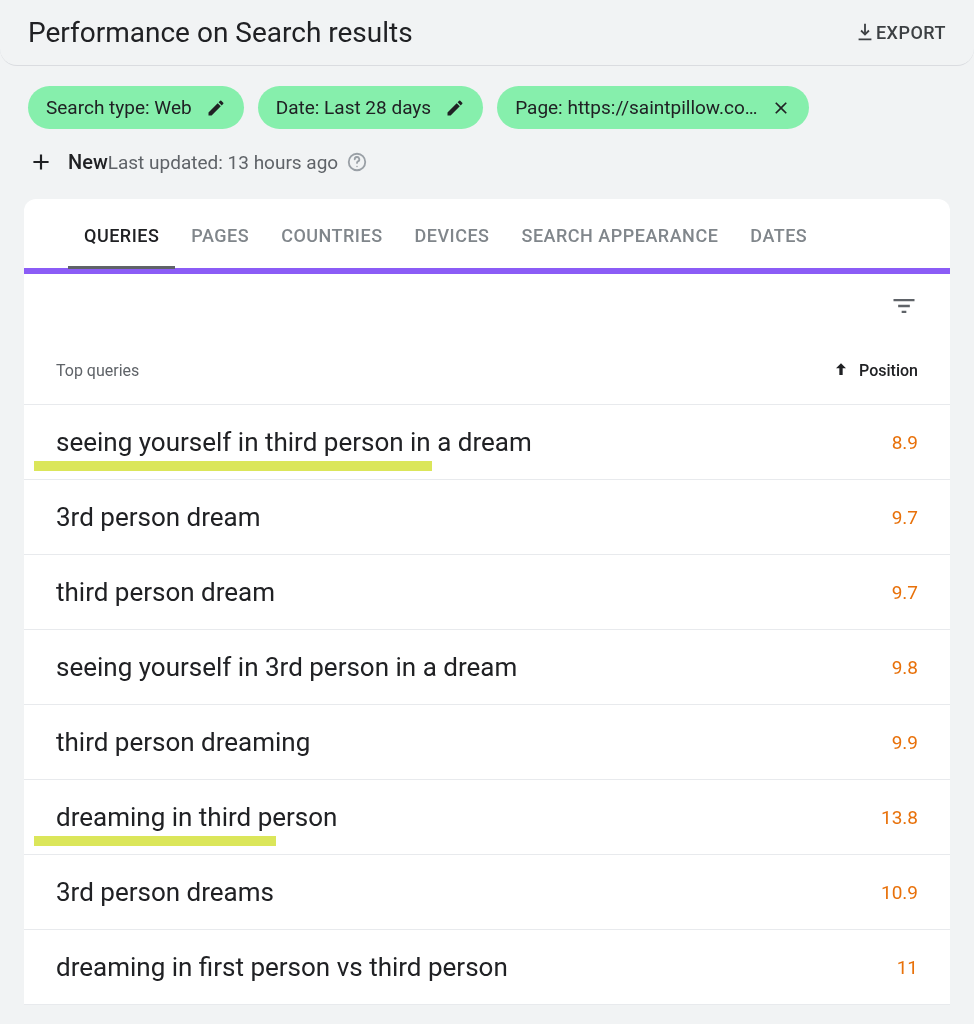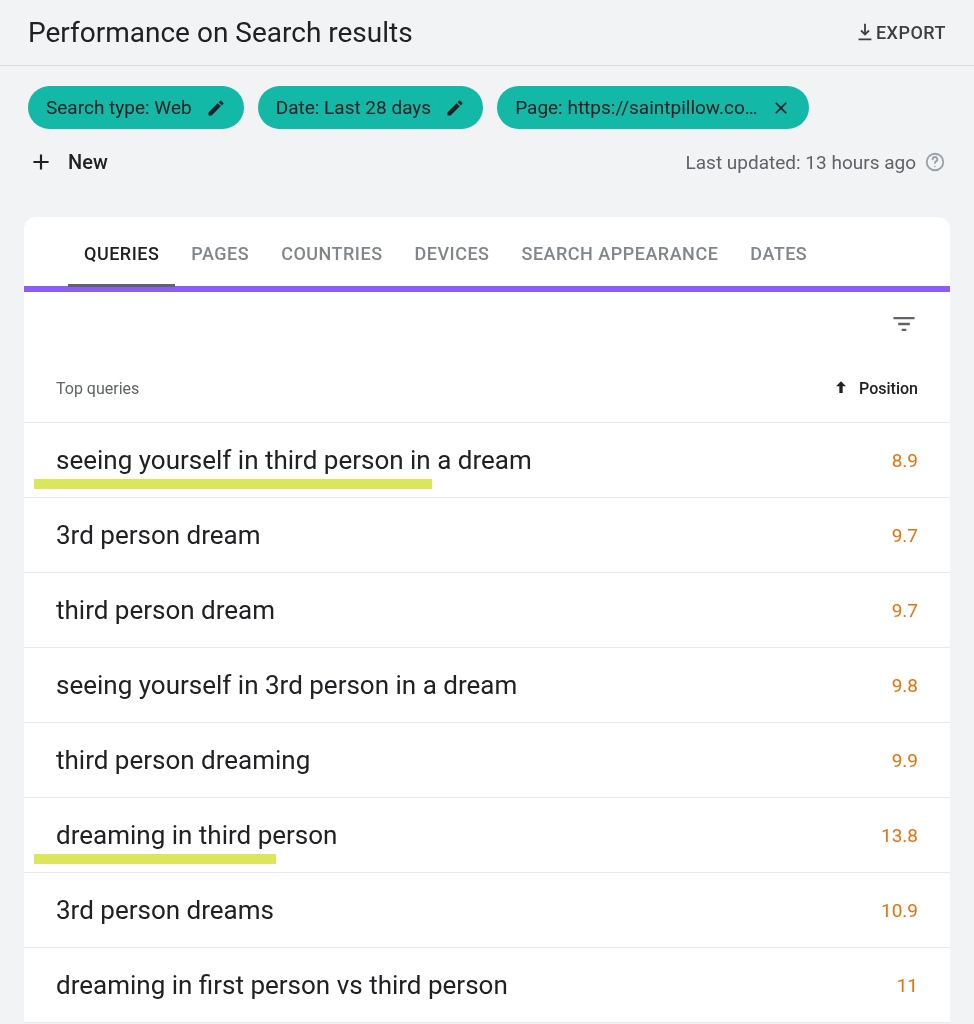--- a/index.html
+++ b/index.html
@@ -8,20 +8,21 @@
     background: #f1f3f4;
     color: #202124;
     width: 974px;
   }
   .header {
     display: flex;
     justify-content: space-between;
     align-items: center;
     padding: 16px 28px;
     border-bottom: 1px solid #dadce0;
+    border-radius: 17px;
   }
   .page-title {
     font-size: 28px;
     font-weight: 400;
     color: #202124;
   }
   .export-btn {
     display: flex;
     align-items: center;
     font-size: 18px;
@@ -33,41 +34,40 @@
   .filters {
     display: flex;
     flex-wrap: wrap;
     gap: 14px;
     padding: 20px 28px 8px 28px;
     align-items: center;
   }
   .chip {
     display: flex;
     align-items: center;
-    background: #14b8a6;
+    background: #86efac;
     border-radius: 22px;
     padding: 10px 18px;
     font-size: 19px;
     color: #202124;
     cursor: pointer;
     gap: 14px;
     max-width: 100%;
   }
   .chip-text {
     white-space: nowrap;
     overflow: hidden;
     text-overflow: ellipsis;
     max-width: 260px;
   }
   .chip-wide .chip-text { max-width: 270px; text-align: center; }
   .new-row {
     display: flex;
     align-items: center;
-    justify-content: space-between;
-    padding: 12px 28px 42px 28px;
+    padding: 12px 28px 24px 28px;
   }
   .new-btn {
     display: flex;
     align-items: center;
     gap: 14px;
     font-size: 20px;
     font-weight: 500;
     color: #202124;
     cursor: pointer;
   }

